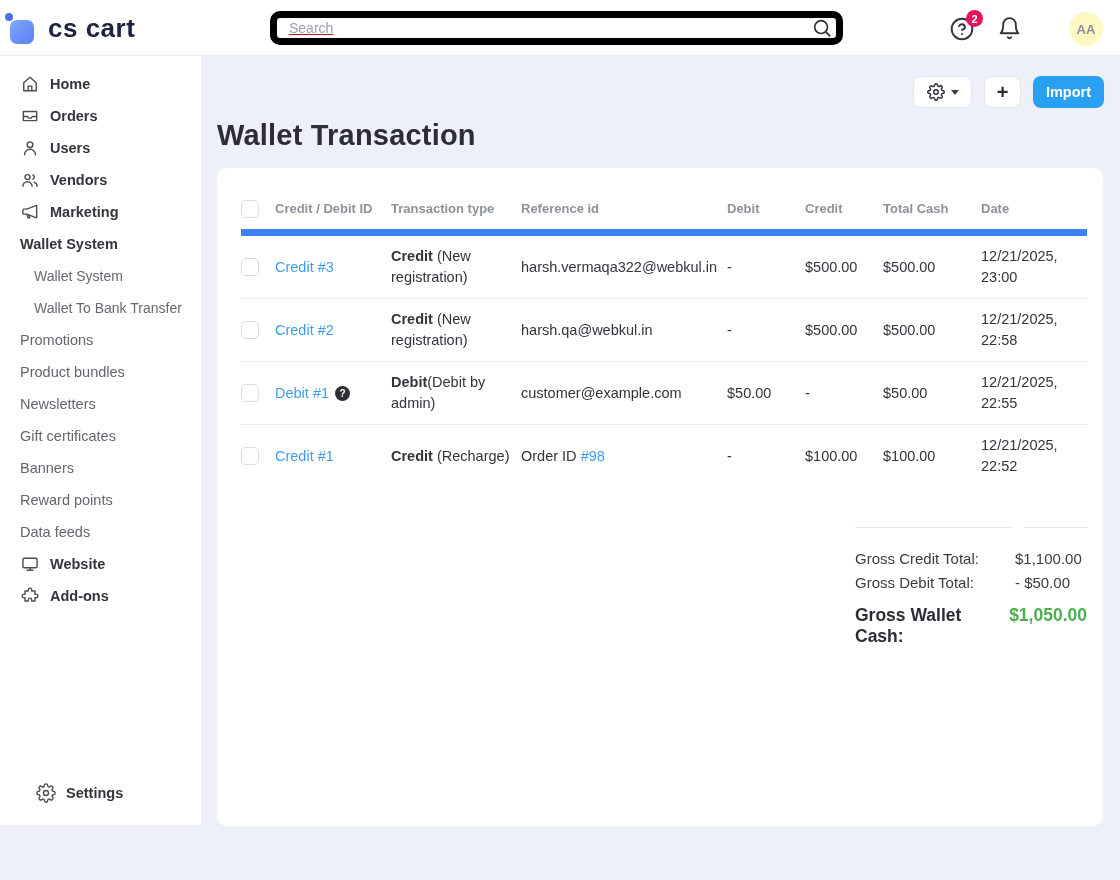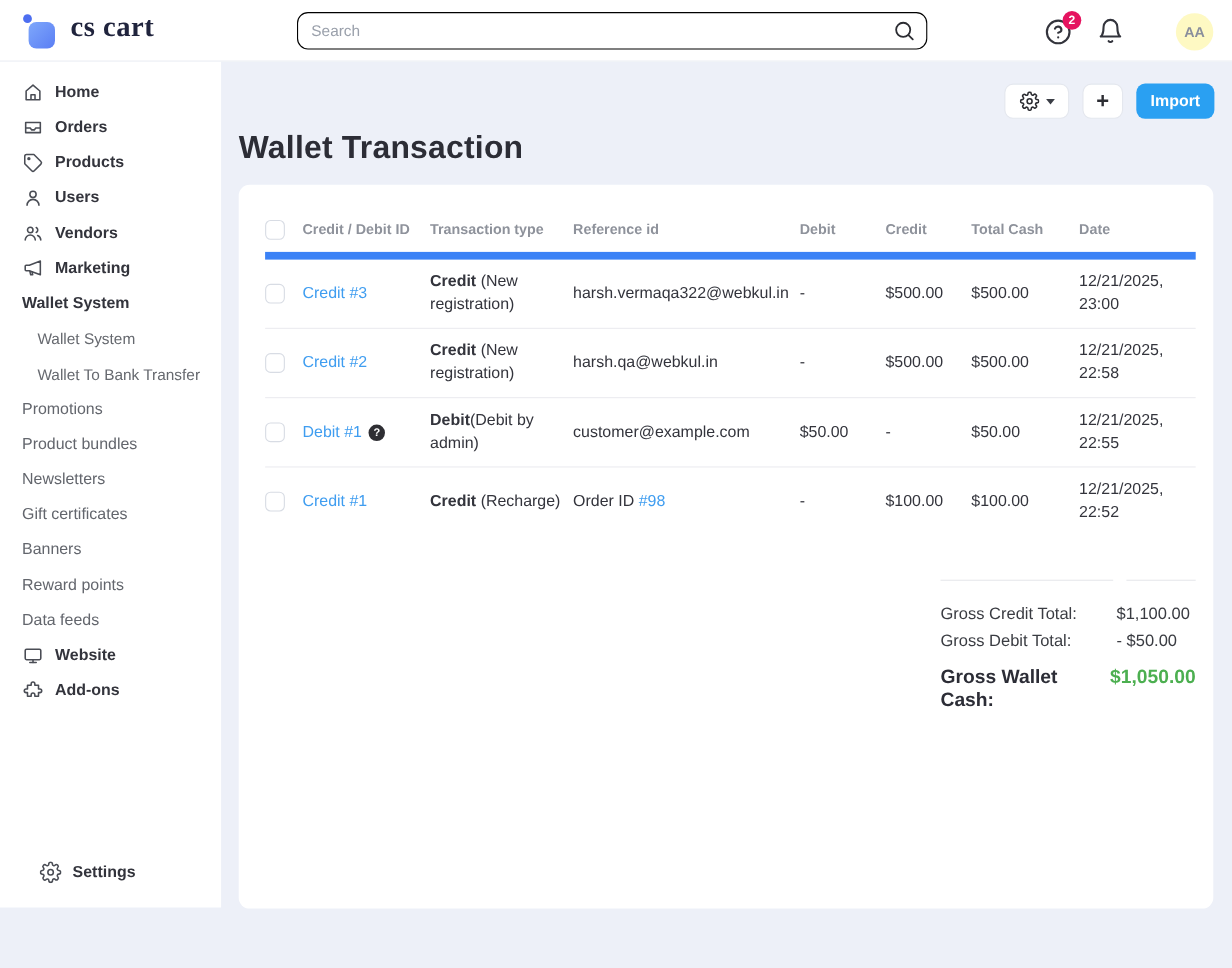--- a/index.html
+++ b/index.html
@@ -9,36 +9,36 @@
     background:#edf0f8;
     color:#33343c;
     position:relative;
     overflow:hidden;
   }
   
   .topbar {
     position:absolute; top:0; left:0; width:1120px; height:56px;
     background:#ffffff; border-bottom:1px solid #eceef3; z-index:5;
   }
-  .logo { position:absolute; left:20px; top:10px; display:flex; gap:10px;font-family:Liberation Serif, serif; }
+  .logo { position:absolute; left:4px; top:10px; display:flex; align-items:center; gap:10px; }
   .logo-mark { position:relative; width:34px; height:36px; }
   .logo-square {
     position:absolute; left:6px; top:10px; width:24px; height:24px; border-radius:7px;
     background:linear-gradient(135deg,#7fa8fb,#5a7ef4);
   }
   .logo-dot {
     position:absolute; left:1px; top:3px; width:8px; height:8px; border-radius:50%;
     background:#4d6ef0;
   }
   .logo-text { font-size:26px; font-weight:600; color:#20243d; letter-spacing:0.5px; }
   .search-wrap { position:absolute; left:270px; top:11px; width:573px; height:34px; }
   .search-input {
-    width:100%; height:100%; border:1px solid #000000; border-radius:10px;
+    width:100%; height:100%; border:7px solid #000000; border-radius:10px;
     padding:0 40px 0 12px; font-size:14px; color:#b91c1c; outline:none;
-    font-family:"Liberation Sans",sans-serif; background:#fff;
+    font-family:"Liberation Sans",sans-serif; background:#fff;text-decoration:underline;
   }
   .search-input::placeholder { color:#9aa0ab; }
   .search-icon { position:absolute; right:10px; top:6px; width:22px; height:22px; cursor:pointer; }
   .topbar-right { position:absolute; right:17px; top:12px; display:flex; align-items:center; gap:22px; }
   .icon-btn { position:relative; width:26px; height:26px; cursor:pointer; }
   .badge {
     position:absolute; top:-6px; right:-8px; min-width:17px; height:17px; border-radius:9px;
     background:#e5135f; color:#fff; font-size:11px; font-weight:bold;
     display:flex; align-items:center; justify-content:center; padding:0 4px;
   }
@@ -176,29 +176,20 @@
   <div class="side-item top">
     <span class="icn">
       <svg viewBox="0 0 24 24" width="20" height="20" fill="none" stroke="#4a4d55" stroke-width="1.7" stroke-linejoin="round">
         <path d="M4 6.5h16v11H4Z"></path>
           <path d="M4 12.5h5l1.6 2h2.8l1.6-2h5"></path>
       </svg>
       </span>
     <span>Orders</span>
   </div>
 
-  <div class="side-item top">
-    <span class="icn">
-      <svg viewBox="0 0 24 24" width="20" height="20" fill="none" stroke="#4a4d55" stroke-width="1.7" stroke-linejoin="round">
-        <path d="M20.6 13.4 13.4 20.6a2 2 0 0 1-2.8 0L3 13V5a2 2 0 0 1 2-2h8l7.6 7.6a2 2 0 0 1 0 2.8Z"></path>
-        <circle cx="7.5" cy="7.5" r="1" fill="#4a4d55"></circle>
-      </svg>
-      </span>
-    <span>Products</span>
-  </div>
 
   <div class="side-item top">
     <span class="icn">
       <svg viewBox="0 0 24 24" width="20" height="20" fill="none" stroke="#4a4d55" stroke-width="1.7" stroke-linecap="round">
         <circle cx="12" cy="8" r="3.4"></circle>
           <path d="M5.5 20a6.5 6.5 0 0 1 13 0"></path>
       </svg>
       </span>
     <span>Users</span>
   </div>

